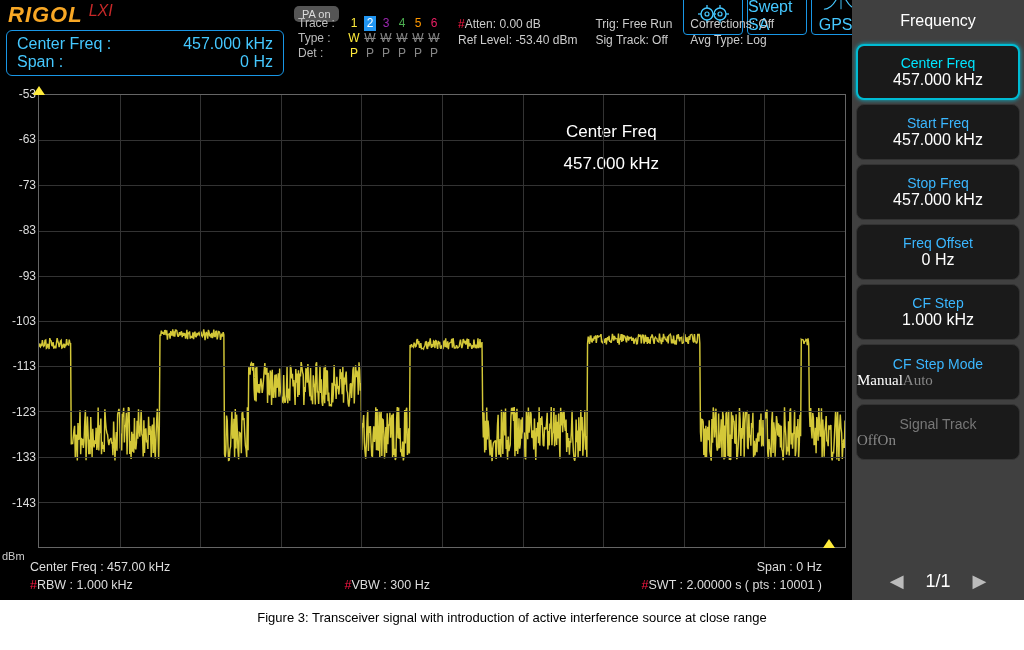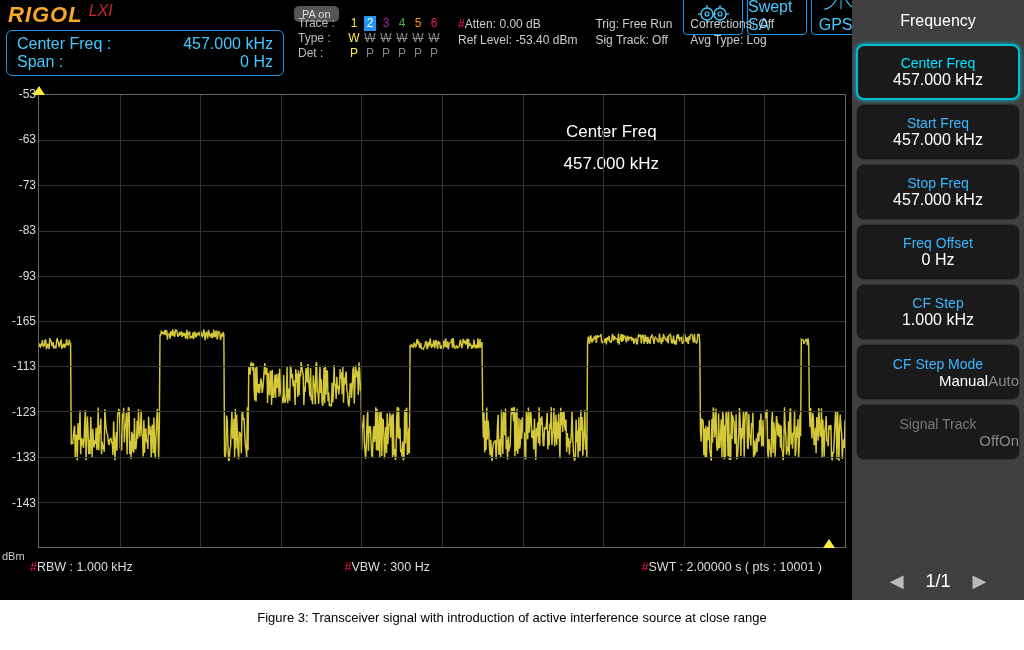--- a/index.html
+++ b/index.html
@@ -37,21 +37,21 @@
   .strike { text-decoration: line-through; color: #888; }
   .info-block { font-size: 12px; line-height: 16px; color: #ccc; white-space: nowrap; }
   .info-block .hash { color: #ff1744; }
   .rightpanel { width: 172px; height: 600px; position: absolute; right: 0; top: 0; background: #404040; display: flex; flex-direction: column; padding: 2px 4px; gap: 4px; }
   .rp-head { text-align: center; font-size: 16px; padding: 10px 0 10px 0; }
   .rp-btn { background: #1a1a1a; border: 1px solid #333; border-radius: 8px; padding: 4px 0; display: flex; flex-direction: column; align-items: center; gap: 0px; min-height: 56px; justify-content: center; }
   .rp-btn.sel { border: 2px solid #00bcd4; box-shadow: 0 0 4px #00bcd4; }
   .rp-btn .ttl { color: #3bb7ff; font-size: 14px; }
   .rp-btn.sel .ttl { color: #00e5ff; }
   .rp-btn .val { color: #fff; font-size: 16px; }
-  .rp-btn .dual { display: flex; width: 100%; justify-content: flex-end; font-size: 15px; }
+  .rp-btn .dual { display: flex; width: 100%; justify-content: flex-start; font-size: 15px; font-family: Liberation Serif, serif; }
   .rp-btn .dual .dim { color: #888; }
   .rp-btn.disabled .ttl { color: #777; }
   .rp-pager { display: flex; align-items: center; justify-content: center; gap: 22px; font-size: 18px; padding: 6px 0; margin-top: auto; }
   .rp-pager .arrow { color: #bbb; }
   .plot-area { position: absolute; left: 0; top: 88px; right: 172px; bottom: 42px; }
   .ylabels { position: absolute; left: 0; top: 0; bottom: 0; width: 38px; color: #ddd; font-size: 12px; }
   .ylabels div { position: absolute; right: 2px; transform: translateY(-50%); }
   .grid { position: absolute; left: 38px; right: 6px; top: 6px; bottom: 10px; border: 1px solid #666; }
   .grid .vline, .grid .hline { position: absolute; background: #333; }
   .grid .vline { width: 1px; top: 0; bottom: 0; }
@@ -183,21 +183,21 @@
     </div>
   </div>
 
   <div class="plot-area">
     <div class="ylabels" id="ylabels">
         <div style="top: 6px;">-53</div>
         <div style="top: 51.4px;">-63</div>
         <div style="top: 96.8px;">-73</div>
         <div style="top: 142.2px;">-83</div>
         <div style="top: 187.6px;">-93</div>
-        <div style="top: 233px;">-165</div>
+        <div style="top: 233px;">-103</div>
         <div style="top: 278.4px;">-113</div>
         <div style="top: 323.8px;">-123</div>
         <div style="top: 369.2px;">-133</div>
         <div style="top: 414.6px;">-143</div>
       </div>
     <div class="dbm-lbl">dBm</div>
     <div class="grid" id="grid">
       <svg class="trace" id="trace-svg" preserveAspectRatio="none" viewBox="0 0 100 100">
           <path d="M0.000 54.939 L0.083 55.592 L0.167 55.759 L0.250 54.969 L0.334 55.607 L0.417 54.211 L0.500 55.120 L0.584 55.631 L0.667 55.442 L0.751 54.232 L0.834 54.139 L0.917 56.054 L1.001 55.922 L1.084 55.089 L1.168 55.125 L1.251 56.219 L1.334 53.766 L1.418 54.285 L1.501 54.327 L1.585 55.389 L1.668 55.582 L1.751 54.648 L1.835 56.118 L1.918 55.856 L2.002 55.427 L2.085 56.088 L2.168 54.885 L2.252 53.767 L2.335 54.496 L2.419 54.891 L2.502 55.775 L2.585 55.252 L2.669 54.382 L2.752 54.223 L2.836 56.006 L2.919 55.915 L3.003 55.299 L3.086 54.983 L3.169 55.991 L3.253 55.379 L3.336 55.587 L3.420 53.962 L3.503 55.148 L3.586 55.082 L3.670 55.450 L3.753 54.086 L3.837 54.856 L3.920 54.922 L4.003 77.311 L4.087 76.879 L4.170 77.264 L4.254 75.641 L4.337 74.199 L4.420 73.170 L4.504 80.245 L4.587 75.123 L4.671 75.525 L4.754 80.886 L4.837 72.588 L4.921 76.341 L5.004 75.637 L5.088 69.766 L5.171 79.498 L5.254 75.861 L5.338 77.490 L5.421 76.068 L5.505 78.076 L5.588 76.612 L5.671 72.477 L5.755 69.773 L5.838 80.786 L5.922 75.265 L6.005 71.141 L6.088 74.608 L6.172 79.488 L6.255 76.196 L6.339 79.454 L6.422 71.251 L6.505 76.300 L6.589 80.085 L6.672 73.828 L6.756 76.960 L6.839 77.957 L6.922 76.362 L7.006 77.231 L7.089 73.602 L7.173 78.549 L7.256 77.586 L7.339 69.131 L7.423 78.643 L7.506 73.058 L7.590 74.830 L7.673 71.585 L7.756 79.474 L7.840 76.702 L7.923 78.332 L8.007 77.414 L8.090 78.982 L8.173 69.523 L8.257 72.291 L8.340 73.928 L8.424 74.789 L8.507 75.129 L8.590 76.608 L8.674 77.480 L8.757 76.322 L8.841 76.098 L8.924 75.848 L9.008 77.137 L9.091 76.768 L9.174 79.696 L9.258 72.251 L9.341 76.088 L9.425 80.878 L9.508 76.786 L9.591 74.562 L9.675 78.699 L9.758 70.557 L9.842 70.045 L9.925 69.421 L10.008 71.467 L10.092 78.202 L10.175 74.881 L10.259 78.633 L10.342 70.544 L10.425 71.252 L10.509 69.184 L10.592 76.869 L10.676 73.459 L10.759 72.905 L10.842 70.291 L10.926 79.525 L11.009 72.840 L11.093 69.041 L11.176 69.292 L11.259 79.436 L11.343 76.570 L11.426 80.515 L11.510 74.485 L11.593 78.903 L11.676 74.937 L11.760 79.127 L11.843 71.484 L11.927 77.998 L12.010 78.402 L12.093 76.949 L12.177 72.055 L12.260 76.029 L12.344 69.511 L12.427 74.100 L12.510 75.578 L12.594 73.353 L12.677 69.754 L12.761 75.088 L12.844 75.479 L12.927 79.975 L13.011 71.960 L13.094 79.185 L13.178 74.137 L13.261 73.725 L13.344 76.869 L13.428 76.330 L13.511 78.335 L13.595 71.211 L13.678 75.221 L13.761 73.207 L13.845 74.891 L13.928 80.316 L14.012 73.437 L14.095 72.906 L14.178 79.175 L14.262 71.377 L14.345 78.440 L14.429 80.406 L14.512 75.485 L14.595 72.142 L14.679 69.435 L14.762 74.573 L14.846 80.490 L14.929 73.247 L15.013 53.003 L15.096 53.298 L15.179 52.135 L15.263 52.867 L15.346 52.418 L15.430 52.711 L15.513 53.079 L15.596 52.052 L15.680 52.041 L15.763 53.122 L15.847 52.033 L15.930 54.158 L16.013 52.880 L16.097 52.889 L16.180 52.791 L16.264 53.926 L16.347 52.236 L16.430 53.168 L16.514 53.145 L16.597 51.828 L16.681 53.424 L16.764 52.258 L16.847 53.482 L16.931 51.926 L17.014 51.944 L17.098 52.124 L17.181 53.062 L17.264 53.510 L17.348 53.179 L17.431 52.445 L17.515 53.178 L17.598 52.688 L17.681 52.247 L17.765 53.578 L17.848 52.605 L17.932 53.299 L18.015 52.691 L18.098 52.740 L18.182 53.937 L18.265 53.278 L18.349 51.919 L18.432 54.007 L18.515 52.511 L18.599 52.936 L18.682 52.273 L18.766 53.926 L18.849 53.282 L18.932 53.569 L19.016 53.752 L19.099 52.497 L19.183 54.011 L19.266 52.876 L19.349 52.329 L19.433 53.528 L19.516 53.532 L19.600 52.588 L19.683 53.245 L19.766 52.746 L19.850 52.551 L19.933 53.033 L20.017 53.404 L20.100 52.308 L20.183 53.158 L20.267 53.459 L20.350 53.149 L20.434 51.855 L20.517 52.680 L20.601 54.237 L20.684 52.876 L20.767 52.391 L20.851 53.133 L20.934 53.896 L21.018 51.931 L21.101 52.520 L21.184 53.403 L21.268 52.820 L21.351 53.704 L21.435 52.594 L21.518 53.803 L21.601 53.359 L21.685 51.903 L21.768 53.349 L21.852 53.584 L21.935 52.310 L22.018 52.128 L22.102 54.088 L22.185 53.430 L22.269 52.271 L22.352 52.320 L22.435 52.699 L22.519 54.182 L22.602 53.351 L22.686 52.783 L22.769 53.446 L22.852 52.421 L22.936 53.063 L23.019 79.496 L23.103 80.187 L23.186 78.590 L23.269 70.926 L23.353 71.969 L23.436 77.243 L23.520 80.885 L23.603 80.824 L23.686 78.399 L23.770 77.801 L23.853 73.693 L23.937 70.088 L24.020 76.032 L24.103 75.611 L24.187 71.634 L24.270 80.165 L24.354 69.479 L24.437 78.205 L24.520 70.715 L24.604 74.216 L24.687 78.609 L24.771 80.565 L24.854 74.617 L24.937 74.722 L25.021 75.064 L25.104 79.257 L25.188 70.429 L25.271 70.109 L25.354 71.935 L25.438 71.481 L25.521 74.764 L25.605 77.530 L25.688 78.357 L25.771 80.170 L25.855 69.110 L25.938 78.597 L26.022 60.214 L26.105 60.779 L26.188 61.876 L26.272 59.541 L26.355 59.222 L26.439 59.489 L26.522 60.984 L26.606 59.271 L26.689 65.091 L26.772 67.599 L26.856 60.286 L26.939 67.793 L27.023 60.195 L27.106 65.252 L27.189 65.836 L27.273 63.935 L27.356 65.972 L27.440 64.314 L27.523 62.700 L27.606 63.726 L27.690 65.900 L27.773 64.899 L27.857 62.984 L27.940 60.850 L28.023 59.310 L28.107 61.902 L28.190 60.963 L28.274 60.354 L28.357 68.161 L28.440 61.463 L28.524 65.814 L28.607 66.448 L28.691 60.947 L28.774 61.550 L28.857 68.584 L28.941 60.796 L29.024 66.825 L29.108 67.021 L29.191 64.315 L29.274 61.918 L29.358 66.984 L29.441 61.765 L29.525 64.822 L29.608 64.204 L29.691 61.564 L29.775 66.754 L29.858 60.537 L29.942 65.088 L30.025 66.199 L30.108 66.925 L30.192 67.870 L30.275 68.015 L30.359 61.937 L30.442 67.298 L30.525 68.118 L30.609 67.476 L30.692 66.270 L30.776 60.143 L30.859 68.215 L30.942 65.900 L31.026 64.952 L31.109 67.644 L31.193 59.831 L31.276 60.534 L31.359 62.704 L31.443 61.661 L31.526 64.479 L31.610 63.053 L31.693 64.944 L31.776 68.578 L31.860 60.638 L31.943 63.659 L32.027 61.603 L32.110 66.833 L32.193 60.893 L32.277 66.383 L32.360 61.623 L32.444 62.286 L32.527 59.053 L32.611 60.086 L32.694 61.305 L32.777 61.811 L32.861 68.560 L32.944 64.618 L33.028 65.712 L33.111 60.533 L33.194 60.577 L33.278 63.658 L33.361 59.496 L33.445 62.898 L33.528 64.644 L33.611 66.676 L33.695 60.400 L33.778 67.596 L33.862 66.529 L33.945 68.421 L34.028 61.995 L34.112 63.726 L34.195 64.682 L34.279 68.454 L34.362 59.590 L34.445 59.112 L34.529 65.700 L34.612 65.647 L34.696 68.367 L34.779 63.734 L34.862 59.902 L34.946 65.904 L35.029 62.873 L35.113 67.937 L35.196 68.816 L35.279 66.524 L35.363 60.289 L35.446 68.213 L35.530 59.872 L35.613 66.312 L35.696 60.879 L35.780 61.204 L35.863 67.769 L35.947 65.801 L36.030 68.839 L36.113 68.531 L36.197 68.455 L36.280 68.935 L36.364 63.648 L36.447 68.045 L36.530 65.704 L36.614 59.733 L36.697 64.275 L36.781 63.984 L36.864 67.232 L36.947 62.334 L37.031 64.747 L37.114 64.594 L37.198 66.262 L37.281 64.523 L37.364 60.611 L37.448 62.808 L37.531 61.356 L37.615 66.194 L37.698 60.131 L37.781 68.060 L37.865 62.494 L37.948 64.106 L38.032 62.287 L38.115 61.201 L38.198 65.364 L38.282 65.907 L38.365 68.318 L38.449 68.979 L38.532 67.361 L38.616 63.962 L38.699 63.750 L38.782 67.056 L38.866 64.278 L38.949 60.799 L39.033 60.081 L39.116 68.263 L39.199 63.958 L39.283 59.774 L39.366 62.427 L39.450 60.937 L39.533 61.976 L39.616 66.314 L39.700 59.145 L39.783 60.864 L39.867 65.456 L39.950 63.740 L40.033 78.534 L40.117 72.581 L40.200 73.576 L40.284 70.786 L40.367 76.897 L40.450 78.919 L40.534 80.489 L40.617 77.172 L40.701 72.153 L40.784 69.804 L40.867 78.743 L40.951 73.292 L41.034 74.775 L41.118 73.222 L41.201 76.857 L41.284 79.805 L41.368 80.062 L41.451 75.305 L41.535 73.301 L41.618 76.749 L41.701 75.431 L41.785 69.085 L41.868 78.605 L41.952 69.468 L42.035 78.464 L42.118 78.665 L42.202 69.902 L42.285 80.274 L42.369 71.103 L42.452 69.954 L42.535 79.873 L42.619 71.714 L42.702 71.841 L42.786 74.935 L42.869 80.400 L42.952 76.955 L43.036 73.444 L43.119 79.224 L43.203 70.391 L43.286 77.243 L43.369 72.856 L43.453 73.152 L43.536 70.280 L43.620 75.819 L43.703 72.012 L43.786 70.748 L43.870 80.160 L43.953 70.461 L44.037 79.643 L44.120 78.282 L44.204 80.776 L44.287 80.269 L44.370 71.872 L44.454 69.038 L44.537 75.953 L44.621 69.156 L44.704 76.102 L44.787 73.676 L44.871 79.020 L44.954 78.350 L45.038 79.957 L45.121 76.684 L45.204 80.848 L45.288 79.950 L45.371 69.690 L45.455 77.128 L45.538 69.830 L45.621 69.173 L45.705 79.658 L45.788 78.847 L45.872 73.739 L45.955 79.317 L46.038 55.316 L46.122 55.891 L46.205 55.118 L46.289 55.452 L46.372 55.638 L46.455 55.804 L46.539 54.754 L46.622 55.089 L46.706 55.736 L46.789 55.627 L46.872 54.233 L46.956 53.962 L47.039 55.200 L47.123 54.454 L47.206 55.873 L47.289 55.868 L47.373 54.851 L47.456 56.194 L47.540 56.148 L47.623 56.036 L47.706 56.230 L47.790 55.707 L47.873 55.514 L47.957 54.563 L48.040 54.514 L48.123 56.016 L48.207 56.217 L48.290 54.615 L48.374 55.655 L48.457 54.883 L48.540 53.823 L48.624 55.288 L48.707 55.941 L48.791 55.086 L48.874 55.739 L48.957 54.401 L49.041 54.547 L49.124 55.996 L49.208 54.301 L49.291 54.382 L49.374 55.480 L49.458 56.210 L49.541 54.361 L49.625 55.129 L49.708 54.583 L49.791 55.949 L49.875 56.178 L49.958 55.512 L50.042 55.269 L50.125 56.245 L50.209 54.598 L50.292 54.264 L50.375 55.809 L50.459 53.827 L50.542 55.672 L50.626 55.856 L50.709 54.462 L50.792 56.232 L50.876 55.088 L50.959 54.790 L51.043 54.801 L51.126 54.700 L51.209 53.940 L51.293 55.931 L51.376 53.793 L51.460 54.975 L51.543 56.112 L51.626 55.711 L51.710 56.094 L51.793 55.318 L51.877 55.651 L51.960 55.970 L52.043 55.810 L52.127 55.727 L52.210 54.765 L52.294 54.111 L52.377 55.263 L52.460 56.023 L52.544 55.362 L52.627 53.966 L52.711 54.300 L52.794 54.954 L52.877 54.403 L52.961 55.226 L53.044 54.539 L53.128 53.863 L53.211 56.202 L53.294 53.969 L53.378 55.627 L53.461 54.918 L53.545 55.143 L53.628 55.598 L53.711 56.170 L53.795 55.299 L53.878 55.922 L53.962 54.090 L54.045 55.444 L54.128 56.043 L54.212 55.200 L54.295 56.055 L54.379 55.719 L54.462 53.818 L54.545 56.015 L54.629 55.646 L54.712 53.985 L54.796 55.788 L54.879 55.702 L54.962 54.637 L55.046 69.632 L55.129 75.797 L55.213 70.259 L55.296 79.072 L55.379 72.052 L55.463 78.521 L55.546 69.153 L55.630 76.191 L55.713 72.009 L55.796 73.794 L55.880 77.786 L55.963 79.769 L56.047 76.257 L56.130 78.639 L56.214 80.998 L56.297 78.199 L56.380 77.001 L56.464 76.709 L56.547 76.631 L56.631 76.382 L56.714 80.521 L56.797 77.841 L56.881 73.070 L56.964 70.761 L57.048 79.610 L57.131 79.340 L57.214 76.100 L57.298 80.115 L57.381 69.637 L57.465 74.914 L57.548 79.401 L57.631 70.042 L57.715 70.746 L57.798 75.306 L57.882 69.362 L57.965 78.300 L58.048 76.329 L58.132 80.622 L58.215 75.554 L58.299 78.791 L58.382 78.047 L58.465 77.439 L58.549 71.208 L58.632 69.186 L58.716 70.638 L58.799 69.164 L58.882 72.106 L58.966 69.022 L59.049 79.912 L59.133 70.252 L59.216 78.770 L59.299 69.408 L59.383 79.445 L59.466 77.258 L59.550 71.490 L59.633 78.265 L59.716 77.126 L59.800 71.801 L59.883 76.024 L59.967 71.277 L60.050 73.938 L60.133 75.067 L60.217 74.671 L60.300 80.264 L60.384 80.615 L60.467 70.029 L60.550 72.036 L60.634 76.158 L60.717 69.123 L60.801 74.701 L60.884 73.088 L60.967 69.898 L61.051 70.590 L61.134 75.677 L61.218 75.914 L61.301 74.197 L61.384 78.455 L61.468 71.562 L61.551 76.350 L61.635 80.767 L61.718 73.698 L61.802 75.522 L61.885 72.379 L61.968 77.072 L62.052 69.062 L62.135 77.571 L62.219 71.434 L62.302 73.025 L62.385 71.102 L62.469 73.764 L62.552 77.419 L62.636 77.732 L62.719 73.600 L62.802 73.685 L62.886 74.015 L62.969 72.523 L63.053 70.280 L63.136 78.438 L63.219 74.344 L63.303 77.535 L63.386 72.674 L63.470 73.820 L63.553 69.021 L63.636 77.480 L63.720 74.780 L63.803 74.735 L63.887 69.241 L63.970 77.707 L64.053 75.525 L64.137 70.723 L64.220 77.451 L64.304 72.291 L64.387 76.011 L64.470 70.465 L64.554 76.108 L64.637 80.431 L64.721 69.202 L64.804 73.127 L64.887 70.058 L64.971 74.628 L65.054 70.820 L65.138 69.846 L65.221 73.211 L65.304 74.346 L65.388 71.796 L65.471 79.006 L65.555 74.776 L65.638 77.922 L65.721 75.873 L65.805 79.598 L65.888 76.556 L65.972 76.953 L66.055 74.543 L66.138 69.869 L66.222 75.972 L66.305 78.776 L66.389 80.478 L66.472 80.939 L66.555 79.663 L66.639 71.787 L66.722 76.840 L66.806 74.208 L66.889 80.207 L66.972 71.302 L67.056 78.478 L67.139 78.765 L67.223 69.679 L67.306 74.197 L67.389 71.243 L67.473 79.807 L67.556 76.888 L67.640 73.828 L67.723 69.771 L67.807 78.501 L67.890 75.448 L67.973 80.228 L68.057 55.020 L68.140 53.436 L68.224 53.916 L68.307 55.077 L68.390 53.290 L68.474 53.277 L68.557 54.657 L68.641 54.678 L68.724 53.833 L68.807 54.385 L68.891 53.369 L68.974 53.973 L69.058 53.134 L69.141 54.888 L69.224 53.588 L69.308 53.087 L69.391 53.693 L69.475 53.402 L69.558 53.327 L69.641 53.366 L69.725 52.891 L69.808 54.776 L69.892 54.468 L69.975 55.022 L70.058 53.889 L70.142 54.844 L70.225 54.409 L70.309 53.791 L70.392 55.221 L70.475 53.875 L70.559 53.568 L70.642 54.302 L70.726 53.260 L70.809 54.624 L70.892 54.356 L70.976 54.869 L71.059 54.248 L71.143 52.845 L71.226 53.523 L71.309 54.355 L71.393 53.253 L71.476 54.080 L71.560 53.805 L71.643 53.908 L71.726 53.913 L71.810 54.849 L71.893 52.753 L71.977 55.229 L72.060 53.986 L72.143 54.063 L72.227 52.882 L72.310 54.622 L72.394 52.958 L72.477 54.427 L72.560 53.227 L72.644 53.288 L72.727 53.585 L72.811 54.184 L72.894 54.754 L72.977 53.246 L73.061 53.561 L73.144 54.357 L73.228 53.656 L73.311 53.843 L73.394 53.597 L73.478 53.532 L73.561 54.405 L73.645 53.925 L73.728 53.686 L73.812 55.051 L73.895 54.390 L73.978 54.019 L74.062 53.862 L74.145 55.106 L74.229 55.073 L74.312 53.886 L74.395 52.994 L74.479 53.065 L74.562 53.519 L74.646 53.000 L74.729 54.965 L74.812 53.647 L74.896 53.064 L74.979 53.116 L75.063 55.013 L75.146 54.394 L75.229 53.034 L75.313 54.612 L75.396 53.497 L75.480 55.059 L75.563 53.552 L75.646 54.849 L75.730 54.044 L75.813 55.081 L75.897 53.414 L75.980 53.718 L76.063 52.917 L76.147 53.512 L76.230 54.285 L76.314 55.103 L76.397 53.839 L76.480 53.562 L76.564 53.796 L76.647 53.831 L76.731 54.473 L76.814 54.596 L76.897 54.683 L76.981 52.773 L77.064 54.110 L77.148 54.406 L77.231 55.115 L77.314 53.650 L77.398 54.642 L77.481 52.805 L77.565 53.711 L77.648 53.604 L77.731 54.252 L77.815 53.963 L77.898 54.597 L77.982 53.360 L78.065 54.988 L78.148 53.139 L78.232 53.126 L78.315 52.925 L78.399 53.304 L78.482 54.989 L78.565 54.056 L78.649 54.954 L78.732 53.195 L78.816 54.799 L78.899 55.185 L78.982 54.280 L79.066 55.225 L79.149 53.046 L79.233 53.924 L79.316 52.906 L79.399 53.793 L79.483 54.538 L79.566 53.682 L79.650 53.715 L79.733 53.596 L79.817 55.075 L79.900 54.659 L79.983 54.921 L80.067 52.882 L80.150 53.024 L80.234 54.350 L80.317 54.609 L80.400 53.521 L80.484 54.734 L80.567 55.081 L80.651 53.327 L80.734 54.201 L80.817 53.040 L80.901 52.982 L80.984 52.930 L81.068 53.371 L81.151 54.470 L81.234 54.787 L81.318 52.875 L81.401 54.491 L81.485 54.597 L81.568 54.998 L81.651 54.678 L81.735 52.833 L81.818 53.030 L81.902 52.840 L81.985 54.903 L82.068 74.582 L82.152 76.701 L82.235 71.708 L82.319 71.780 L82.402 72.288 L82.485 79.654 L82.569 73.800 L82.652 80.138 L82.736 73.162 L82.819 80.063 L82.902 74.274 L82.986 73.400 L83.069 76.371 L83.153 71.967 L83.236 78.824 L83.319 79.683 L83.403 80.895 L83.486 71.691 L83.570 76.962 L83.653 69.114 L83.736 70.592 L83.820 75.789 L83.903 72.898 L83.987 69.387 L84.070 77.466 L84.153 78.701 L84.237 78.073 L84.320 70.455 L84.404 78.134 L84.487 77.930 L84.570 74.596 L84.654 71.749 L84.737 80.108 L84.821 70.143 L84.904 71.128 L84.987 80.624 L85.071 73.120 L85.154 80.371 L85.238 70.422 L85.321 70.140 L85.405 72.908 L85.488 79.855 L85.571 69.846 L85.655 80.747 L85.738 75.137 L85.822 80.779 L85.905 70.030 L85.988 76.121 L86.072 70.833 L86.155 71.935 L86.239 72.271 L86.322 76.873 L86.405 77.184 L86.489 70.616 L86.572 80.573 L86.656 79.998 L86.739 77.910 L86.822 75.051 L86.906 69.235 L86.989 71.767 L87.073 79.847 L87.156 73.698 L87.239 76.053 L87.323 73.063 L87.406 70.046 L87.490 80.037 L87.573 72.796 L87.656 70.239 L87.740 70.085 L87.823 69.983 L87.907 77.909 L87.990 78.381 L88.073 70.570 L88.157 75.797 L88.240 75.164 L88.324 77.589 L88.407 72.580 L88.490 73.597 L88.574 70.312 L88.657 80.189 L88.741 76.515 L88.824 79.776 L88.907 78.359 L88.991 75.970 L89.074 79.029 L89.158 75.209 L89.241 74.697 L89.324 76.689 L89.408 71.823 L89.491 75.384 L89.575 70.488 L89.658 77.759 L89.741 77.120 L89.825 71.892 L89.908 77.628 L89.992 77.633 L90.075 69.950 L90.158 71.543 L90.242 70.430 L90.325 69.612 L90.409 79.070 L90.492 80.398 L90.575 76.118 L90.659 78.330 L90.742 78.049 L90.826 80.281 L90.909 72.147 L90.992 70.007 L91.076 79.176 L91.159 72.400 L91.243 74.061 L91.326 80.012 L91.410 76.101 L91.493 71.024 L91.576 72.122 L91.660 75.357 L91.743 72.630 L91.827 75.668 L91.910 72.979 L91.993 77.987 L92.077 73.186 L92.160 78.375 L92.244 78.832 L92.327 80.805 L92.410 77.701 L92.494 69.083 L92.577 73.261 L92.661 75.371 L92.744 79.600 L92.827 77.845 L92.911 78.850 L92.994 72.191 L93.078 79.761 L93.161 69.999 L93.244 69.323 L93.328 77.305 L93.411 74.744 L93.495 78.257 L93.578 75.045 L93.661 74.624 L93.745 69.823 L93.828 79.894 L93.912 78.676 L93.995 73.294 L94.078 75.812 L94.162 71.658 L94.245 80.328 L94.329 77.246 L94.412 70.717 L94.495 75.494 L94.579 54.044 L94.662 54.195 L94.746 54.083 L94.829 54.192 L94.912 55.090 L94.996 54.482 L95.079 54.493 L95.163 54.028 L95.246 54.114 L95.329 55.333 L95.413 53.799 L95.496 55.099 L95.580 69.899 L95.663 73.445 L95.746 69.239 L95.830 74.107 L95.913 75.997 L95.997 70.376 L96.080 71.483 L96.163 77.478 L96.247 77.300 L96.330 73.599 L96.414 79.243 L96.497 71.264 L96.580 72.356 L96.664 76.499 L96.747 69.234 L96.831 72.397 L96.914 75.536 L96.997 75.532 L97.081 69.322 L97.164 80.262 L97.248 71.774 L97.331 75.689 L97.415 80.006 L97.498 74.309 L97.581 73.373 L97.665 71.039 L97.748 76.658 L97.832 76.489 L97.915 77.729 L97.998 73.086 L98.082 74.030 L98.165 73.294 L98.249 72.994 L98.332 80.210 L98.415 80.851 L98.499 78.934 L98.582 79.337 L98.666 76.424 L98.749 73.159 L98.832 69.943 L98.916 72.086 L98.999 80.662 L99.083 70.001 L99.166 75.127 L99.249 80.980 L99.333 73.335 L99.416 70.712 L99.500 73.598 L99.583 74.763 L99.666 80.518 L99.750 77.387 L99.833 76.158 L99.917 78.078 L100.000 72.035 " stroke="#d4c838" stroke-width="0.18" fill="none"></path>
         </svg>
@@ -221,20 +221,24 @@
         <div class="vline" style="left: 70%;"></div>
         <div class="hline" style="top: 80%;"></div>
         <div class="vline" style="left: 80%;"></div>
         <div class="hline" style="top: 90%;"></div>
         <div class="vline" style="left: 90%;"></div>
       </div>
   </div>
 
   <div class="bottom-info">
     <div class="bi-row">
+      <span>Center Freq : 457.00 kHz</span>
+      <span>Span : 0 Hz</span>
+    </div>
+    <div class="bi-row">
       <span><span class="hash">#</span><span>RBW : </span><span>1.000 kHz</span></span>
       <span><span class="hash">#</span><span>VBW : </span><span>300 Hz</span></span>
       <span><span class="hash">#</span><span>SWT : </span><span>2.00000 s ( pts : 10001 )</span></span>
     </div>
   </div>
 
   <div class="rightpanel">
     <div class="rp-head">Frequency</div>
     <div class="rp-btn sel">
       <span class="ttl">Center Freq</span>

